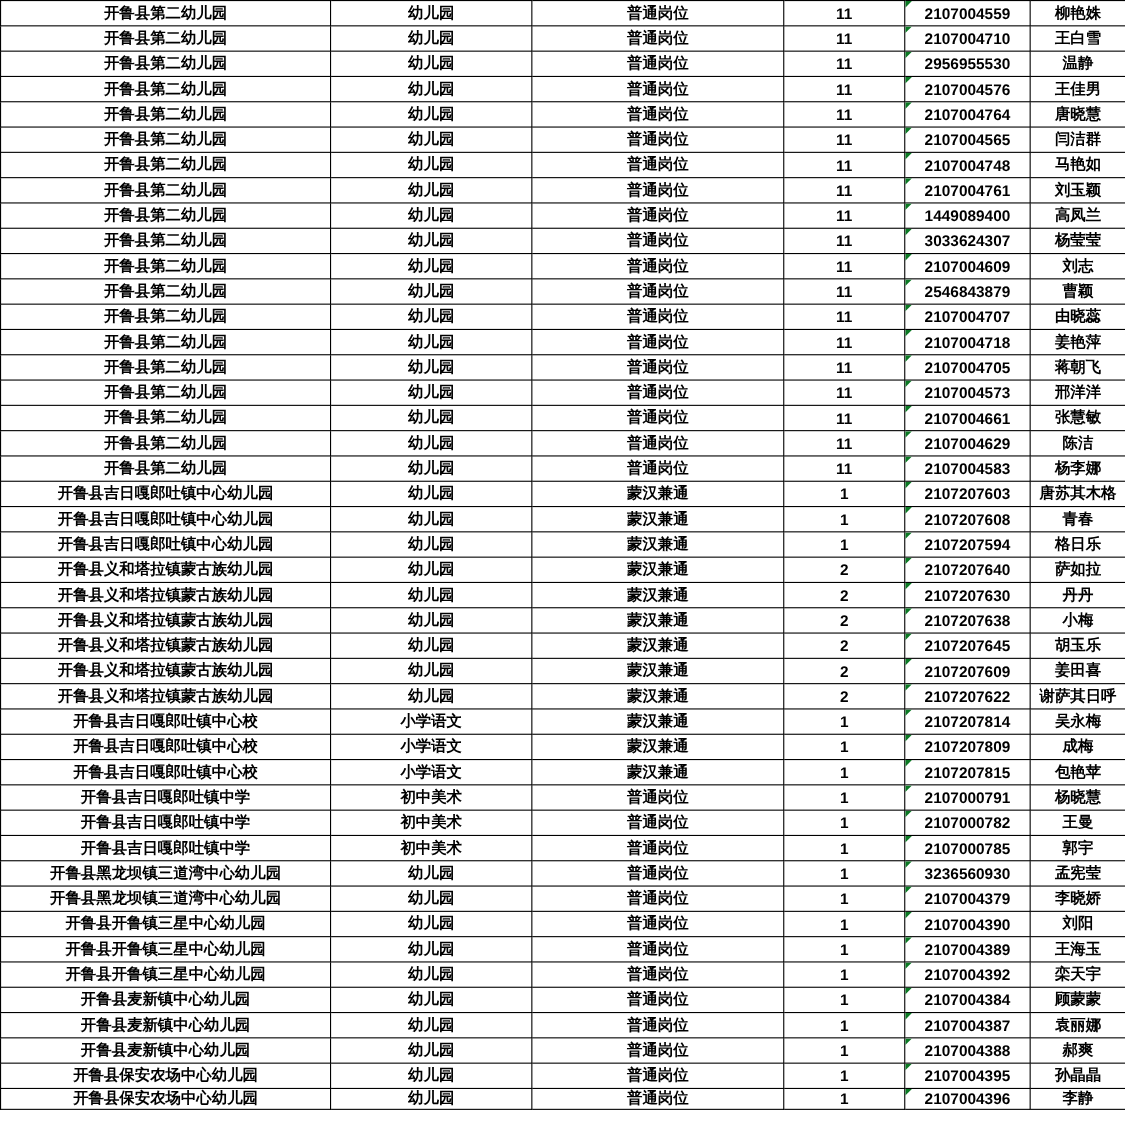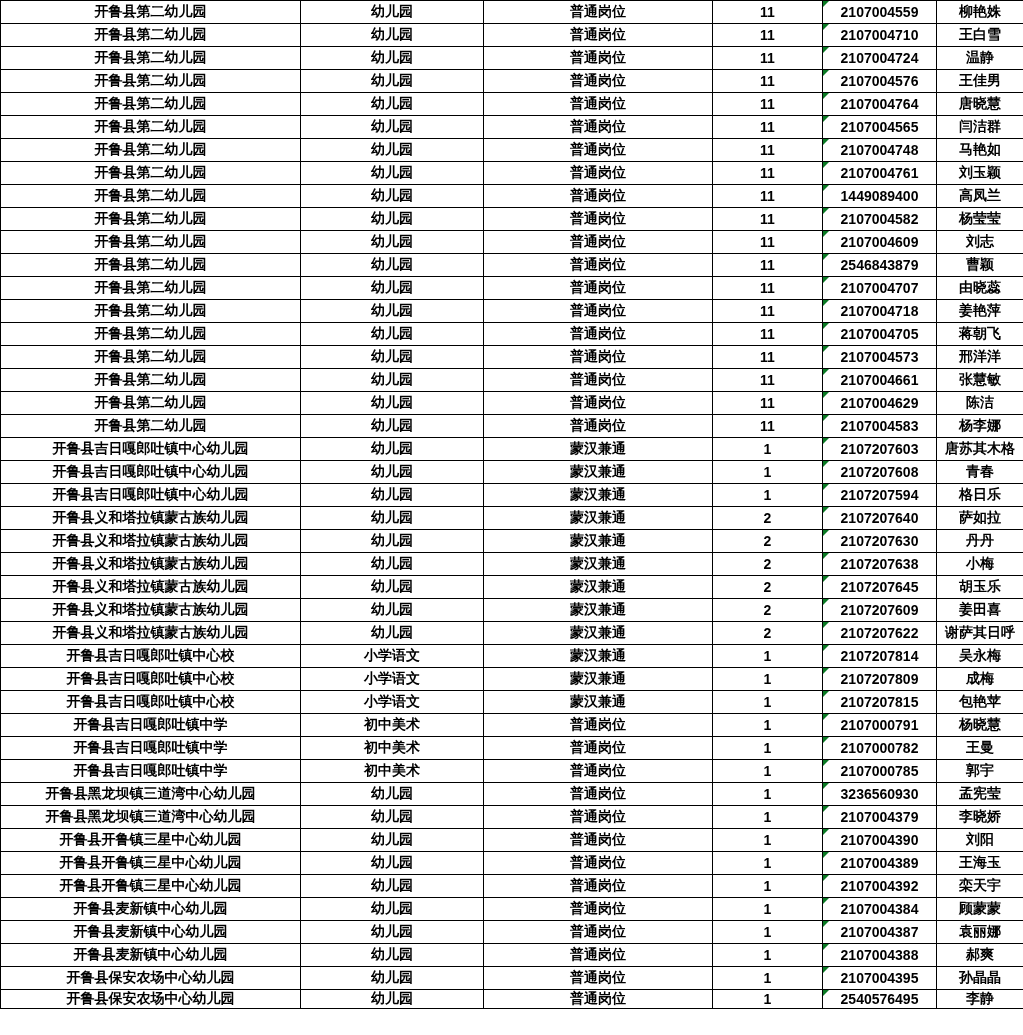--- a/index.html
+++ b/index.html
@@ -85,21 +85,21 @@
         <td class="cell-type">普通岗位</td>
         <td class="cell-number">11</td>
         <td class="cell-id">2107004710</td>
         <td class="cell-name">王白雪</td>
       </tr>
       <tr>
         <td class="cell-unit">开鲁县第二幼儿园</td>
         <td class="cell-subject">幼儿园</td>
         <td class="cell-type">普通岗位</td>
         <td class="cell-number">11</td>
-        <td class="cell-id">2107004724</td>
+        <td class="cell-id">2956955530</td>
         <td class="cell-name">温静</td>
       </tr>
       <tr>
         <td class="cell-unit">开鲁县第二幼儿园</td>
         <td class="cell-subject">幼儿园</td>
         <td class="cell-type">普通岗位</td>
         <td class="cell-number">11</td>
         <td class="cell-id">2107004576</td>
         <td class="cell-name">王佳男</td>
       </tr>
@@ -141,21 +141,21 @@
         <td class="cell-type">普通岗位</td>
         <td class="cell-number">11</td>
         <td class="cell-id">1449089400</td>
         <td class="cell-name">高凤兰</td>
       </tr>
       <tr>
         <td class="cell-unit">开鲁县第二幼儿园</td>
         <td class="cell-subject">幼儿园</td>
         <td class="cell-type">普通岗位</td>
         <td class="cell-number">11</td>
-        <td class="cell-id">2107004582</td>
+        <td class="cell-id">3033624307</td>
         <td class="cell-name">杨莹莹</td>
       </tr>
       <tr>
         <td class="cell-unit">开鲁县第二幼儿园</td>
         <td class="cell-subject">幼儿园</td>
         <td class="cell-type">普通岗位</td>
         <td class="cell-number">11</td>
         <td class="cell-id">2107004609</td>
         <td class="cell-name">刘志</td>
       </tr>
@@ -413,17 +413,17 @@
         <td class="cell-type">普通岗位</td>
         <td class="cell-number">1</td>
         <td class="cell-id">2107004395</td>
         <td class="cell-name">孙晶晶</td>
       </tr>
       <tr class="last-row">
         <td class="cell-unit">开鲁县保安农场中心幼儿园</td>
         <td class="cell-subject">幼儿园</td>
         <td class="cell-type">普通岗位</td>
         <td class="cell-number">1</td>
-        <td class="cell-id">2540576495</td>
+        <td class="cell-id">2107004396</td>
         <td class="cell-name">李静</td>
       </tr>
     </tbody>
 </table>
 
 </body></html>

